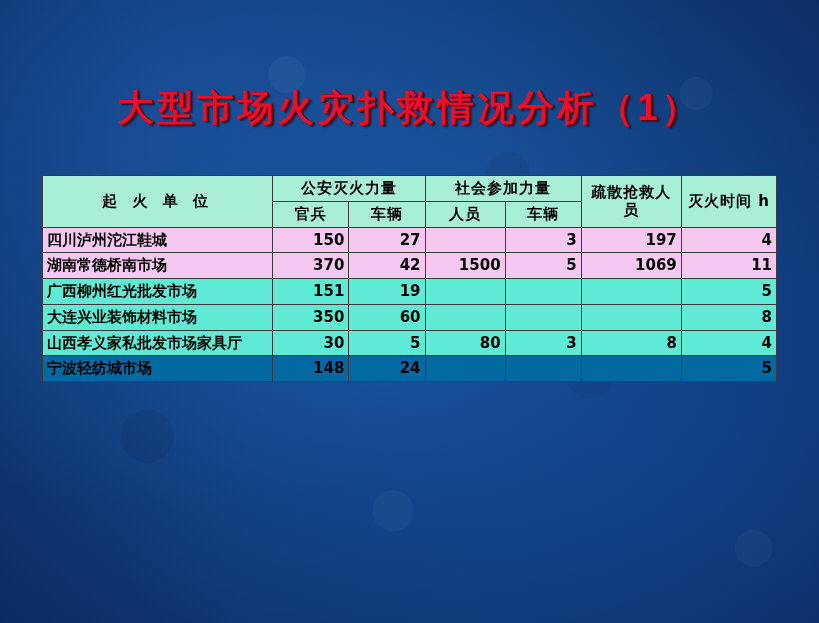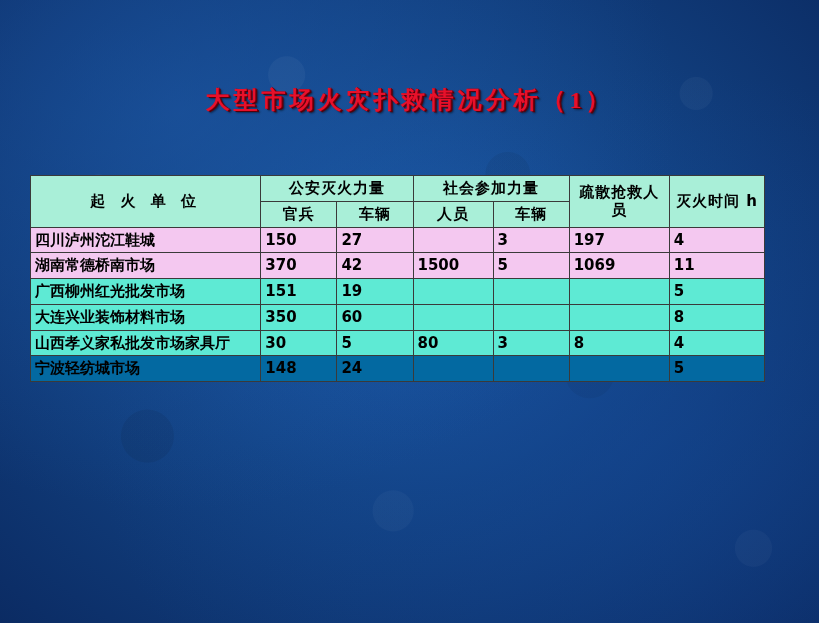--- a/index.html
+++ b/index.html
@@ -37,34 +37,34 @@
       radial-gradient(circle at 72% 60%, rgba(0,0,0,0.05) 0 24px, transparent 25px),
       radial-gradient(circle at 92% 88%, rgba(255,255,255,0.03) 0 18px, transparent 19px);
     pointer-events: none;
   }
   .title {
     position: absolute;
     top: 84px;
     left: 0;
     width: 819px;
     text-align: center;
-    font-family: Liberation Serif, serif;
-    font-size: 24px;
+    font-family: Liberation Sans, sans-serif;
+    font-size: 36px;
     font-weight: bold;
     letter-spacing: 4px;
     color: #e8102a;
     text-shadow:
       1px 0 0 #7a0010,
       2px 1px 0 #55000a,
       3px 2px 2px rgba(0,0,0,0.45);
     white-space: nowrap;
   }
   .table-wrap {
     position: absolute;
-    left: 30px;
+    left: 42px;
     top: 175px;
     width: 693px;
   }
   table.data {
     border-collapse: collapse;
     width: 735px;
     table-layout: fixed;
     background: #fff;
     border: 1px solid #2b2b2b;
   }
@@ -88,21 +88,21 @@
     font-size: 16px;
   }
   td.unit {
     text-align: left;
     padding-left: 7px;
     font-size: 14px;
     letter-spacing: 0px;
     margin-top: 24px;
   }
   td.num {
-    text-align: left;
+    text-align: right;
     font-size: 16px;
   }
   
   tr.band-pink td { background: #f4c8f0; }
   tr.band-orange td { background: #5eead4; }
   tr.band-green td { background: #0369a1; }
 
   .col-unit { width: 230px; }
   .col-gb { width: 76px; }
   .col-gv { width: 76px; }

